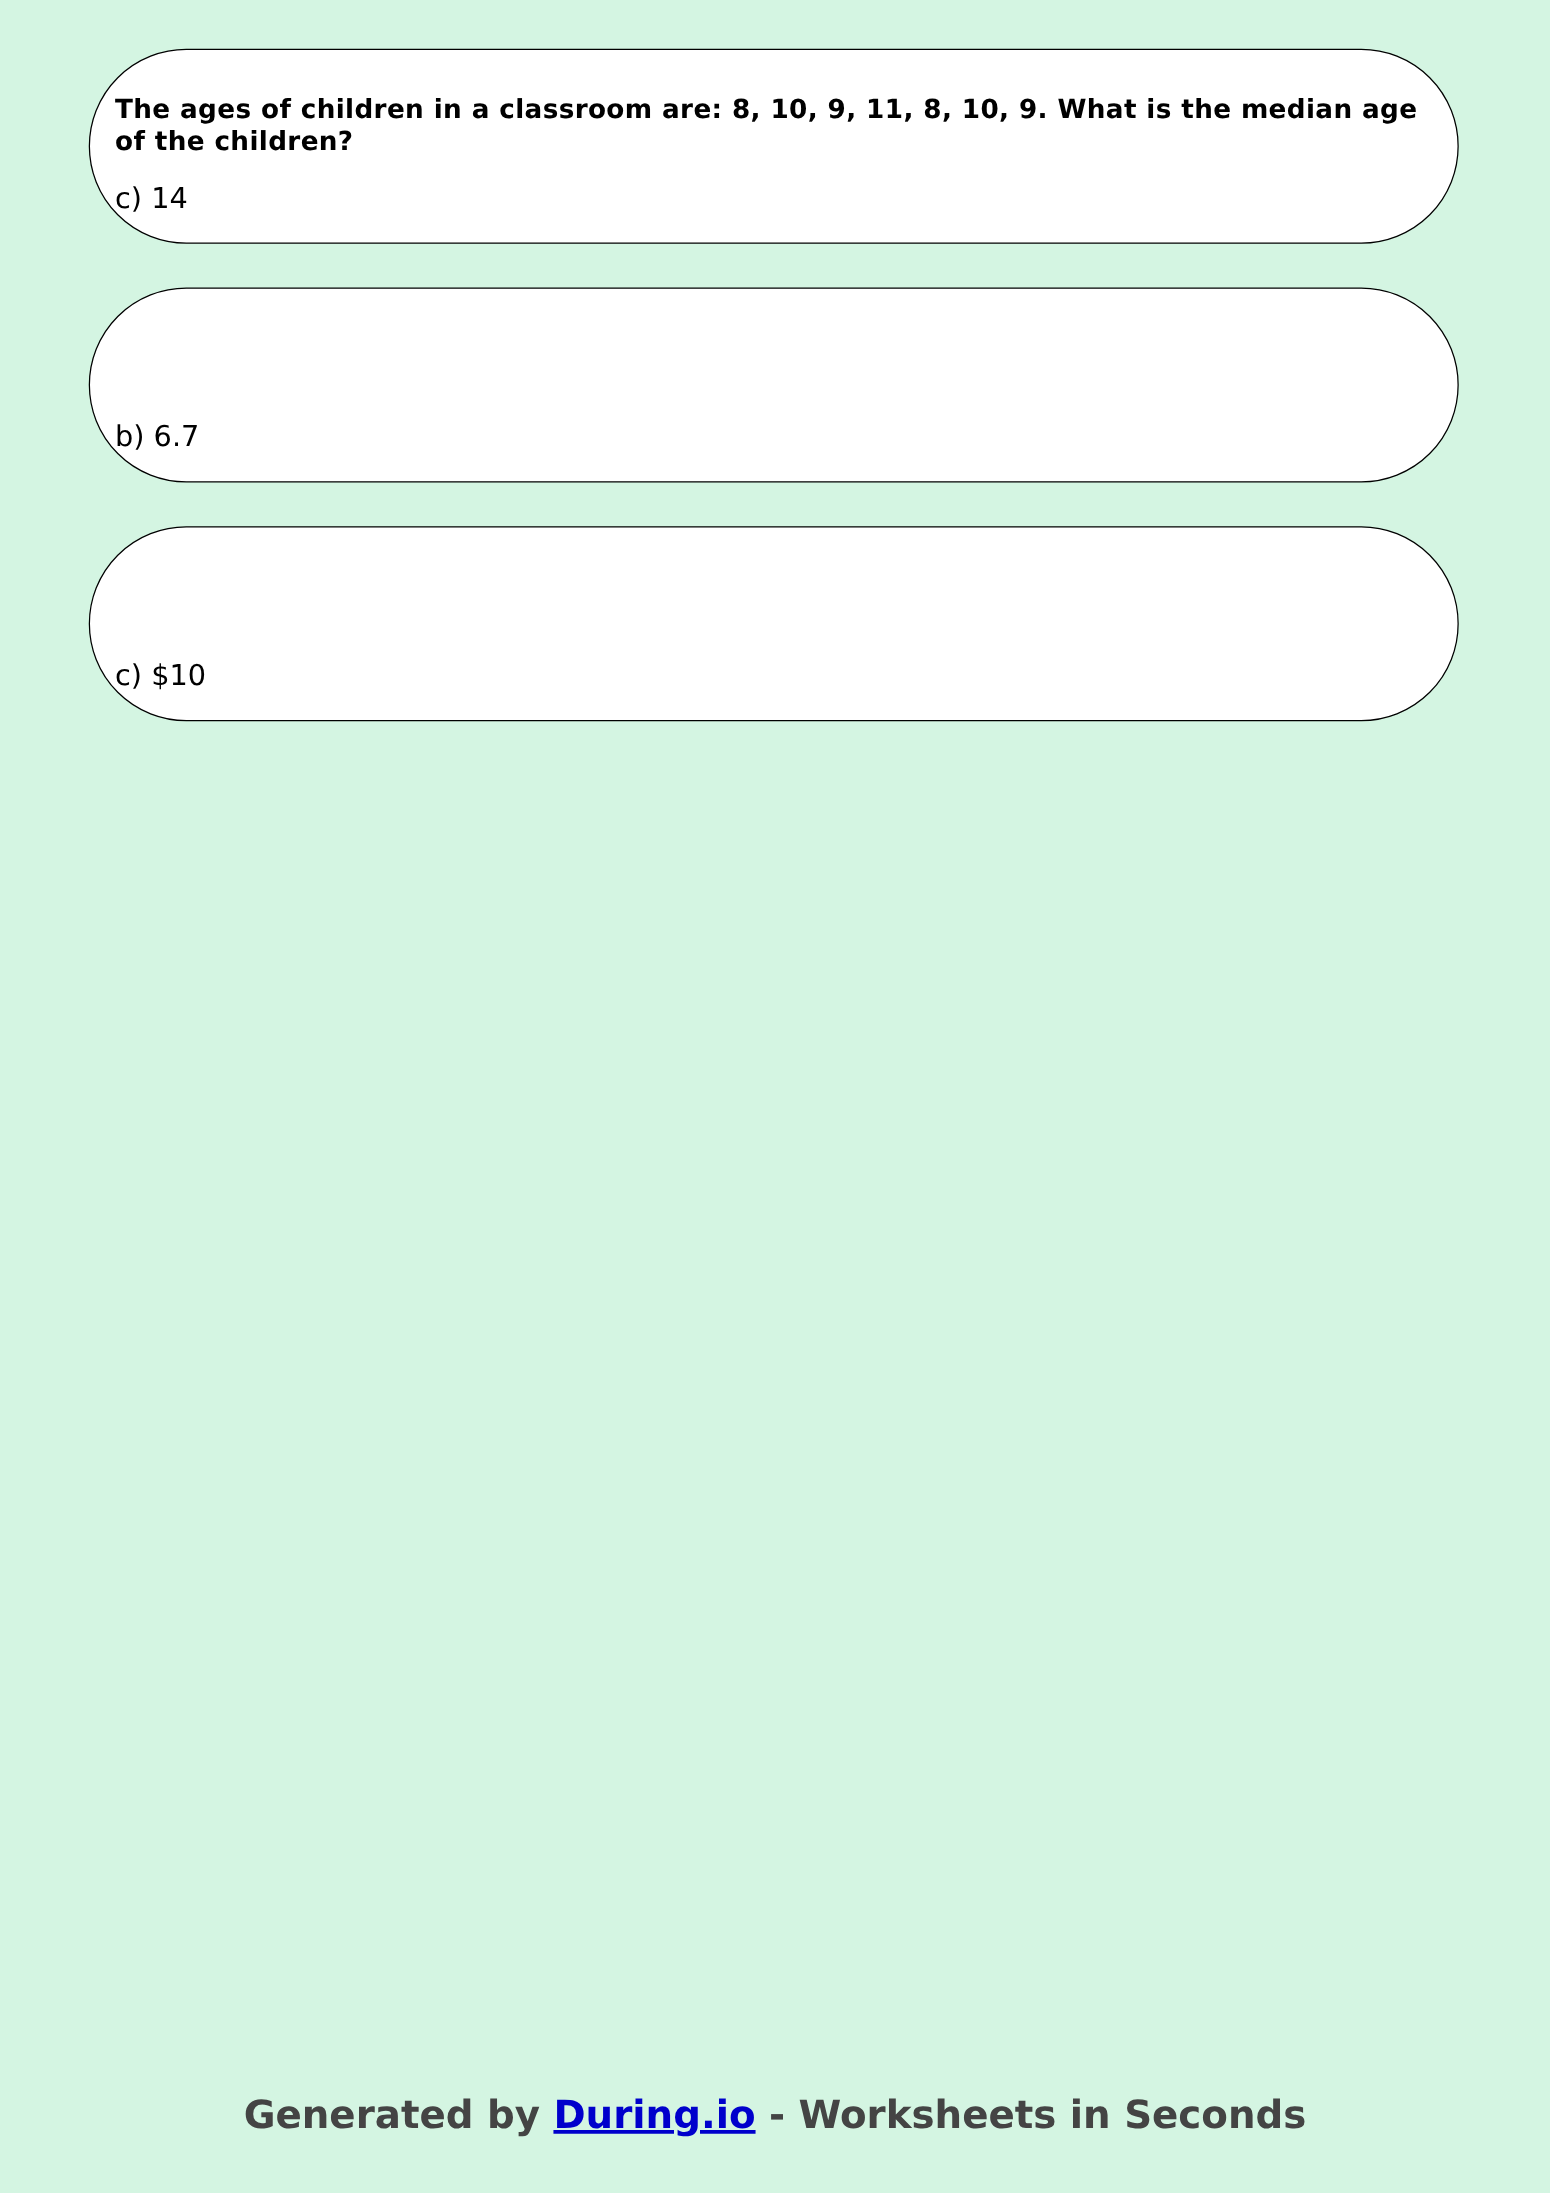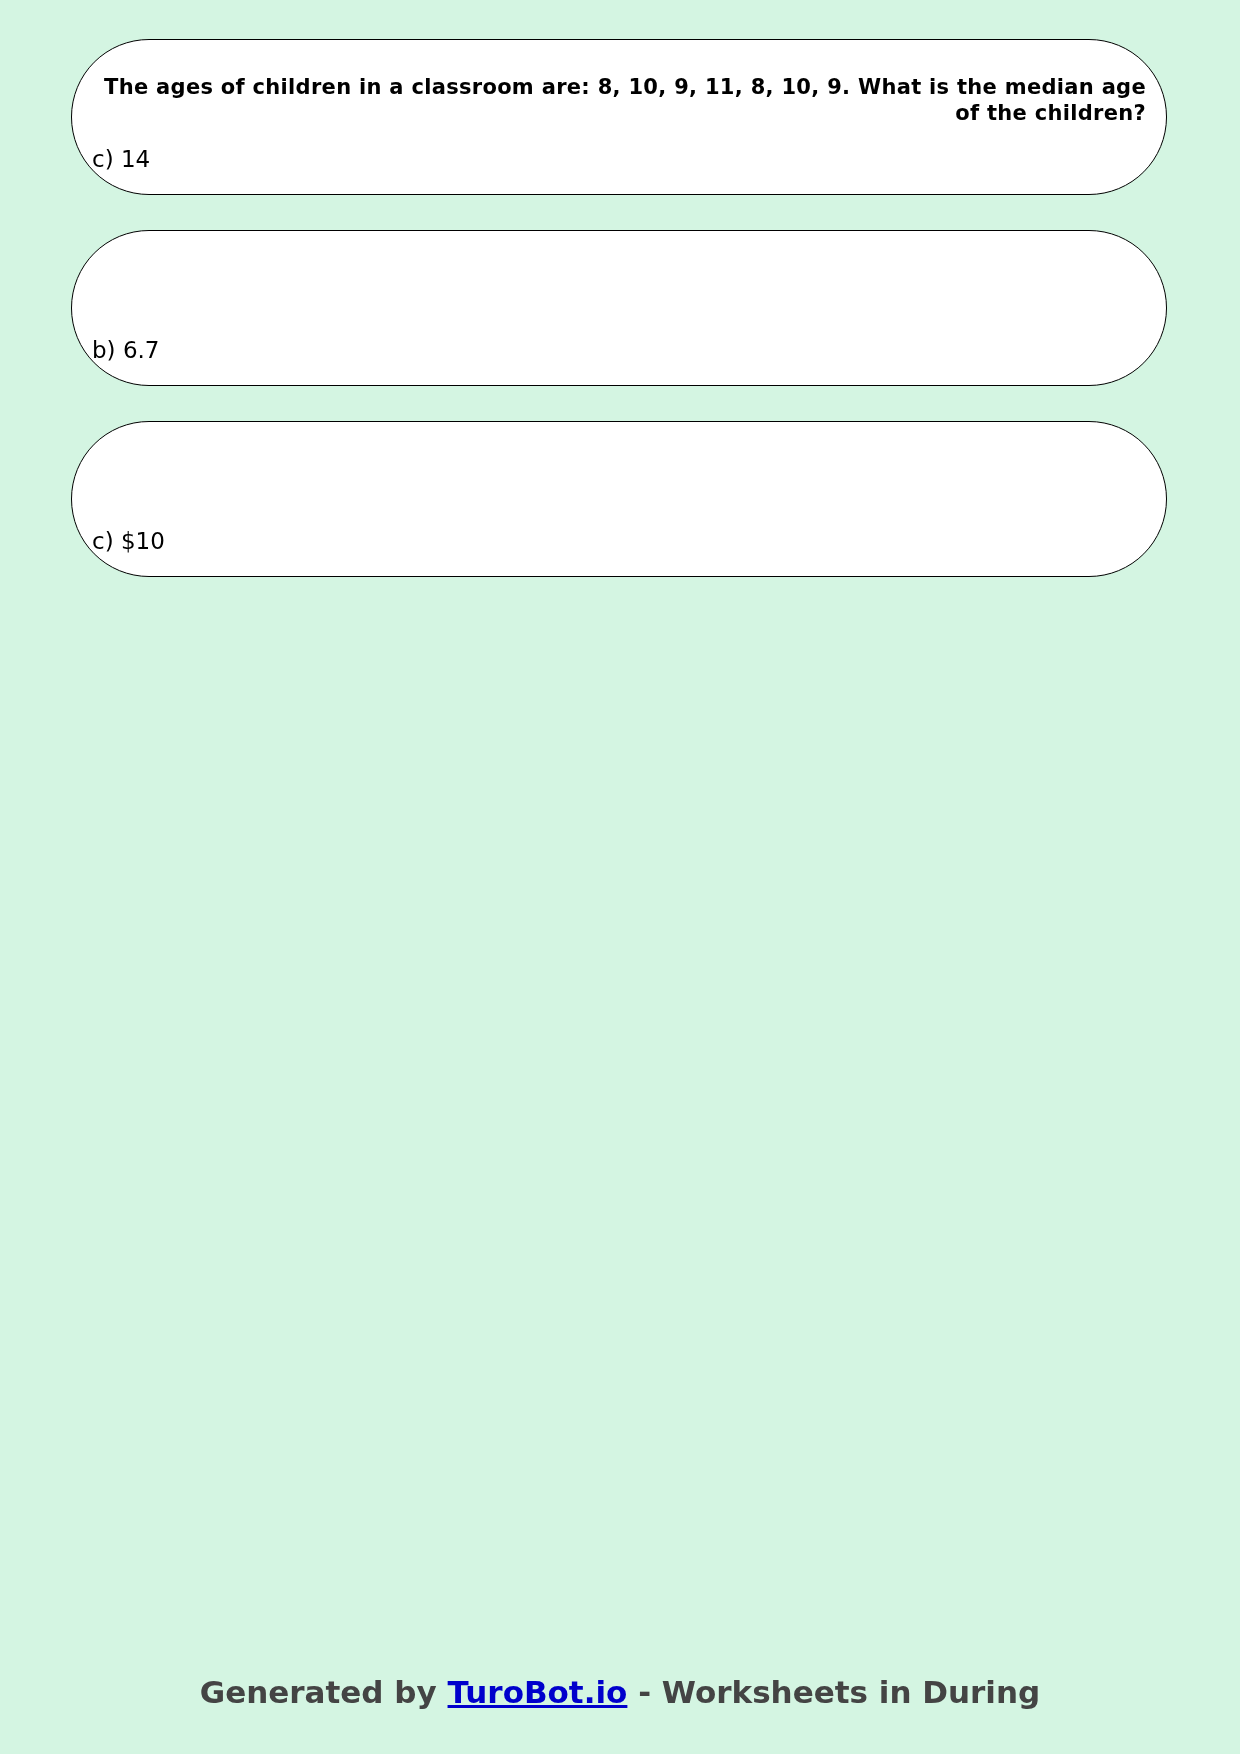--- a/index.html
+++ b/index.html
@@ -17,21 +17,21 @@
     height: 156px;
     background: #ffffff;
     border: 1.5px solid #000;
     border-radius: 78px / 78px;
     box-sizing: border-box;
   }
   .question {
     position: absolute;
     left: 20px; right: 20px;
     top: 34px;
-    text-align: right;
+    text-align: left;
     font-weight: bold;
     font-size: 21px;
     line-height: 26px;
     color: #000;
     letter-spacing: 0.3px;
   }
   .answer {
     position: absolute;
     left: 20px;
     top: 106px;
@@ -59,14 +59,14 @@
 
 <div class="card" style="top:230px;">
   <div class="answer">b) 6.7</div>
 </div>
 
 <div class="card" style="top:421px;">
   <div class="answer">c) $10</div>
 </div>
 
 <div class="footer">
-  <span>Generated by </span><a>TuroBot.io</a><span> - Worksheets in During</span>
+  <span>Generated by </span><a>During.io</a><span> - Worksheets in Seconds</span>
 </div>
 
 </body></html>

